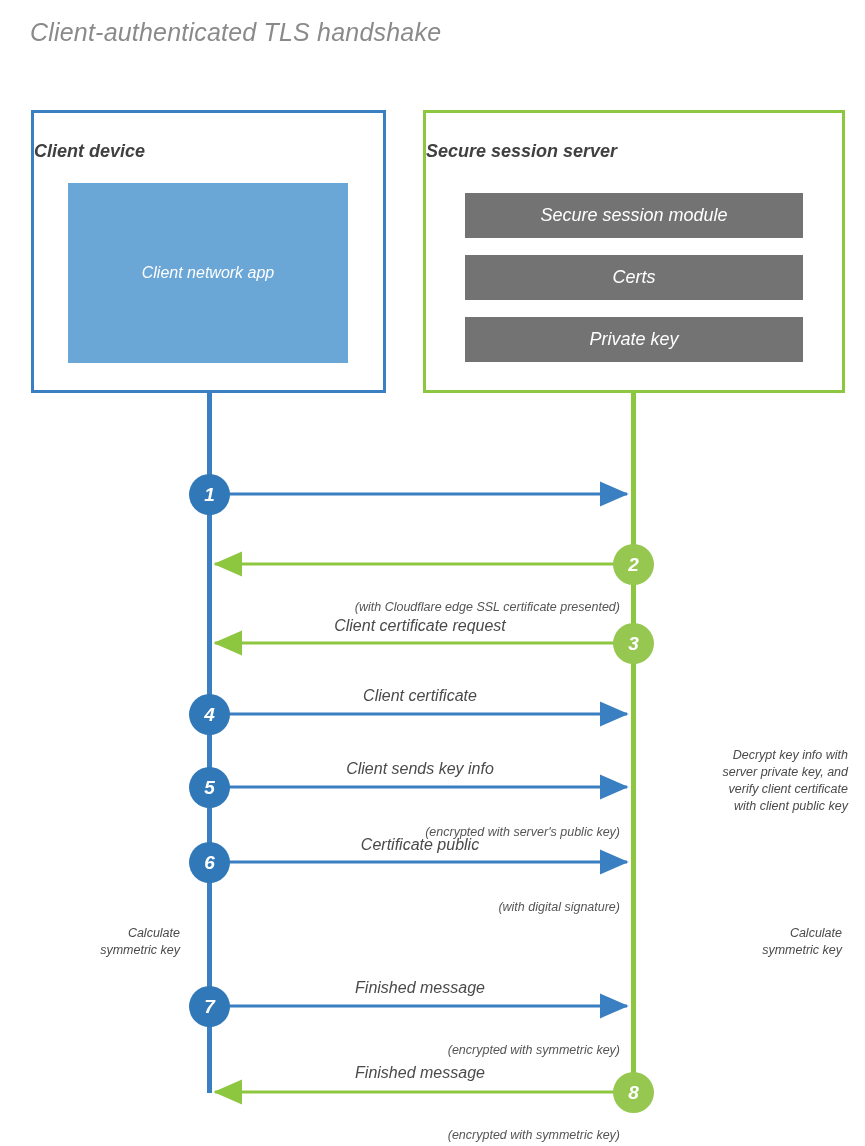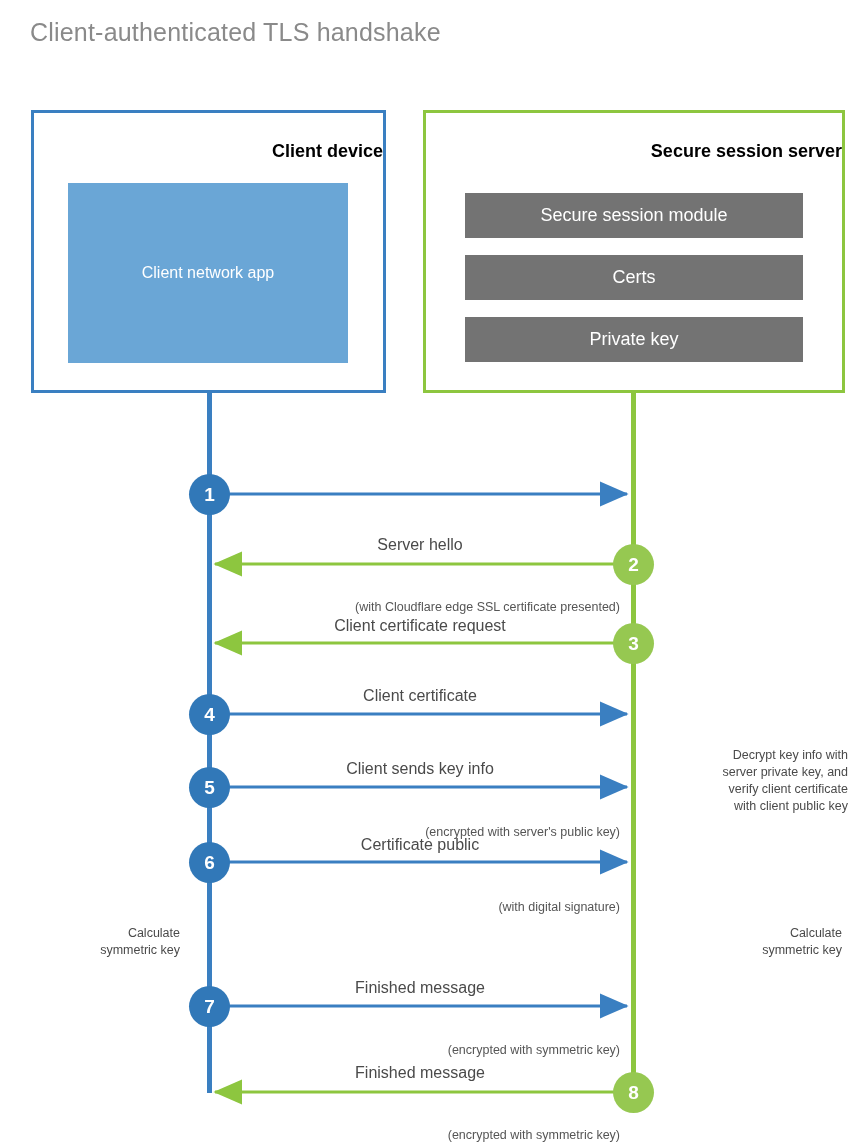--- a/index.html
+++ b/index.html
@@ -12,20 +12,21 @@
     height: 1146px;
     position: relative;
     font-family: "Liberation Sans", sans-serif;
     overflow: hidden;
   }
   #stage {
     position: absolute;
     left: 0; top: 0;
     width: 865px;
     height: 1146px;
+    font-style: italic;
   }
 
   
   .page-title {
     position: absolute;
     left: 30px;
     top: 18px;
     font-size: 25px;
     font-weight: 400;
     color: #8a8a8a;
@@ -51,24 +52,24 @@
     top: 110px;
     width: 422px;
     height: 283px;
     border: 3px solid #8dc63f;
   }
   .party-title {
     position: absolute;
     left: 0;
     right: 0;
     top: 28px;
-    text-align: right;
+    text-align: left;
     font-size: 18px;
     font-weight: bold;
-    color: #000000;
+    color: #404040;
   }
 
   
   .client-app {
     position: absolute;
     left: 34px;
     top: 70px;
     width: 280px;
     height: 180px;
     background: #6aa6d6;
@@ -238,21 +239,20 @@
   <div class="step-circle blue" style="left:189px; top:474px;">1</div>
   <div class="step-circle green" style="left:613px; top:544px;">2</div>
   <div class="step-circle green" style="left:613px; top:623px;">3</div>
   <div class="step-circle blue" style="left:189px; top:694px;">4</div>
   <div class="step-circle blue" style="left:189px; top:767px;">5</div>
   <div class="step-circle blue" style="left:189px; top:842px;">6</div>
   <div class="step-circle blue" style="left:189px; top:986px;">7</div>
   <div class="step-circle green" style="left:613px; top:1072px;">8</div>
 
 
-  <div class="msg-label" style="left:220px; top:536px; width:400px;">Server hello</div>
   <div class="msg-sub" style="left:220px; top:572px; width:400px;">(with Cloudflare edge SSL certificate presented)</div>
 
   <div class="msg-label" style="left:220px; top:687px; width:400px;">Client certificate</div>
 
   <div class="msg-label" style="left:220px; top:617px; width:400px;">Client certificate request</div>
 
   <div class="msg-label" style="left:220px; top:760px; width:400px;">Client sends key info</div>
   <div class="msg-sub" style="left:220px; top:797px; width:400px;">(encrypted with server's public key)</div>
 
   <div class="msg-label" style="left:220px; top:836px; width:400px;">Certificate public</div>

